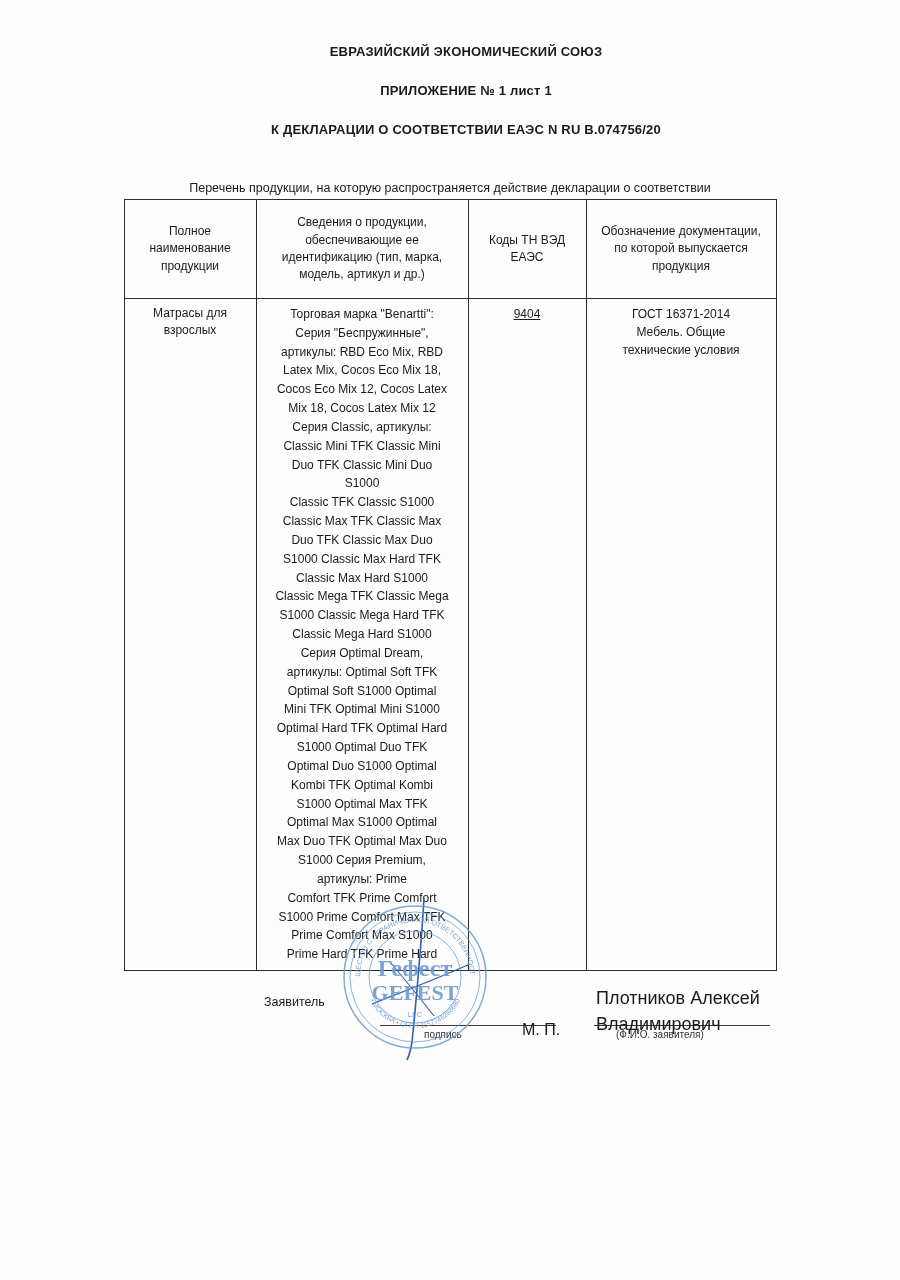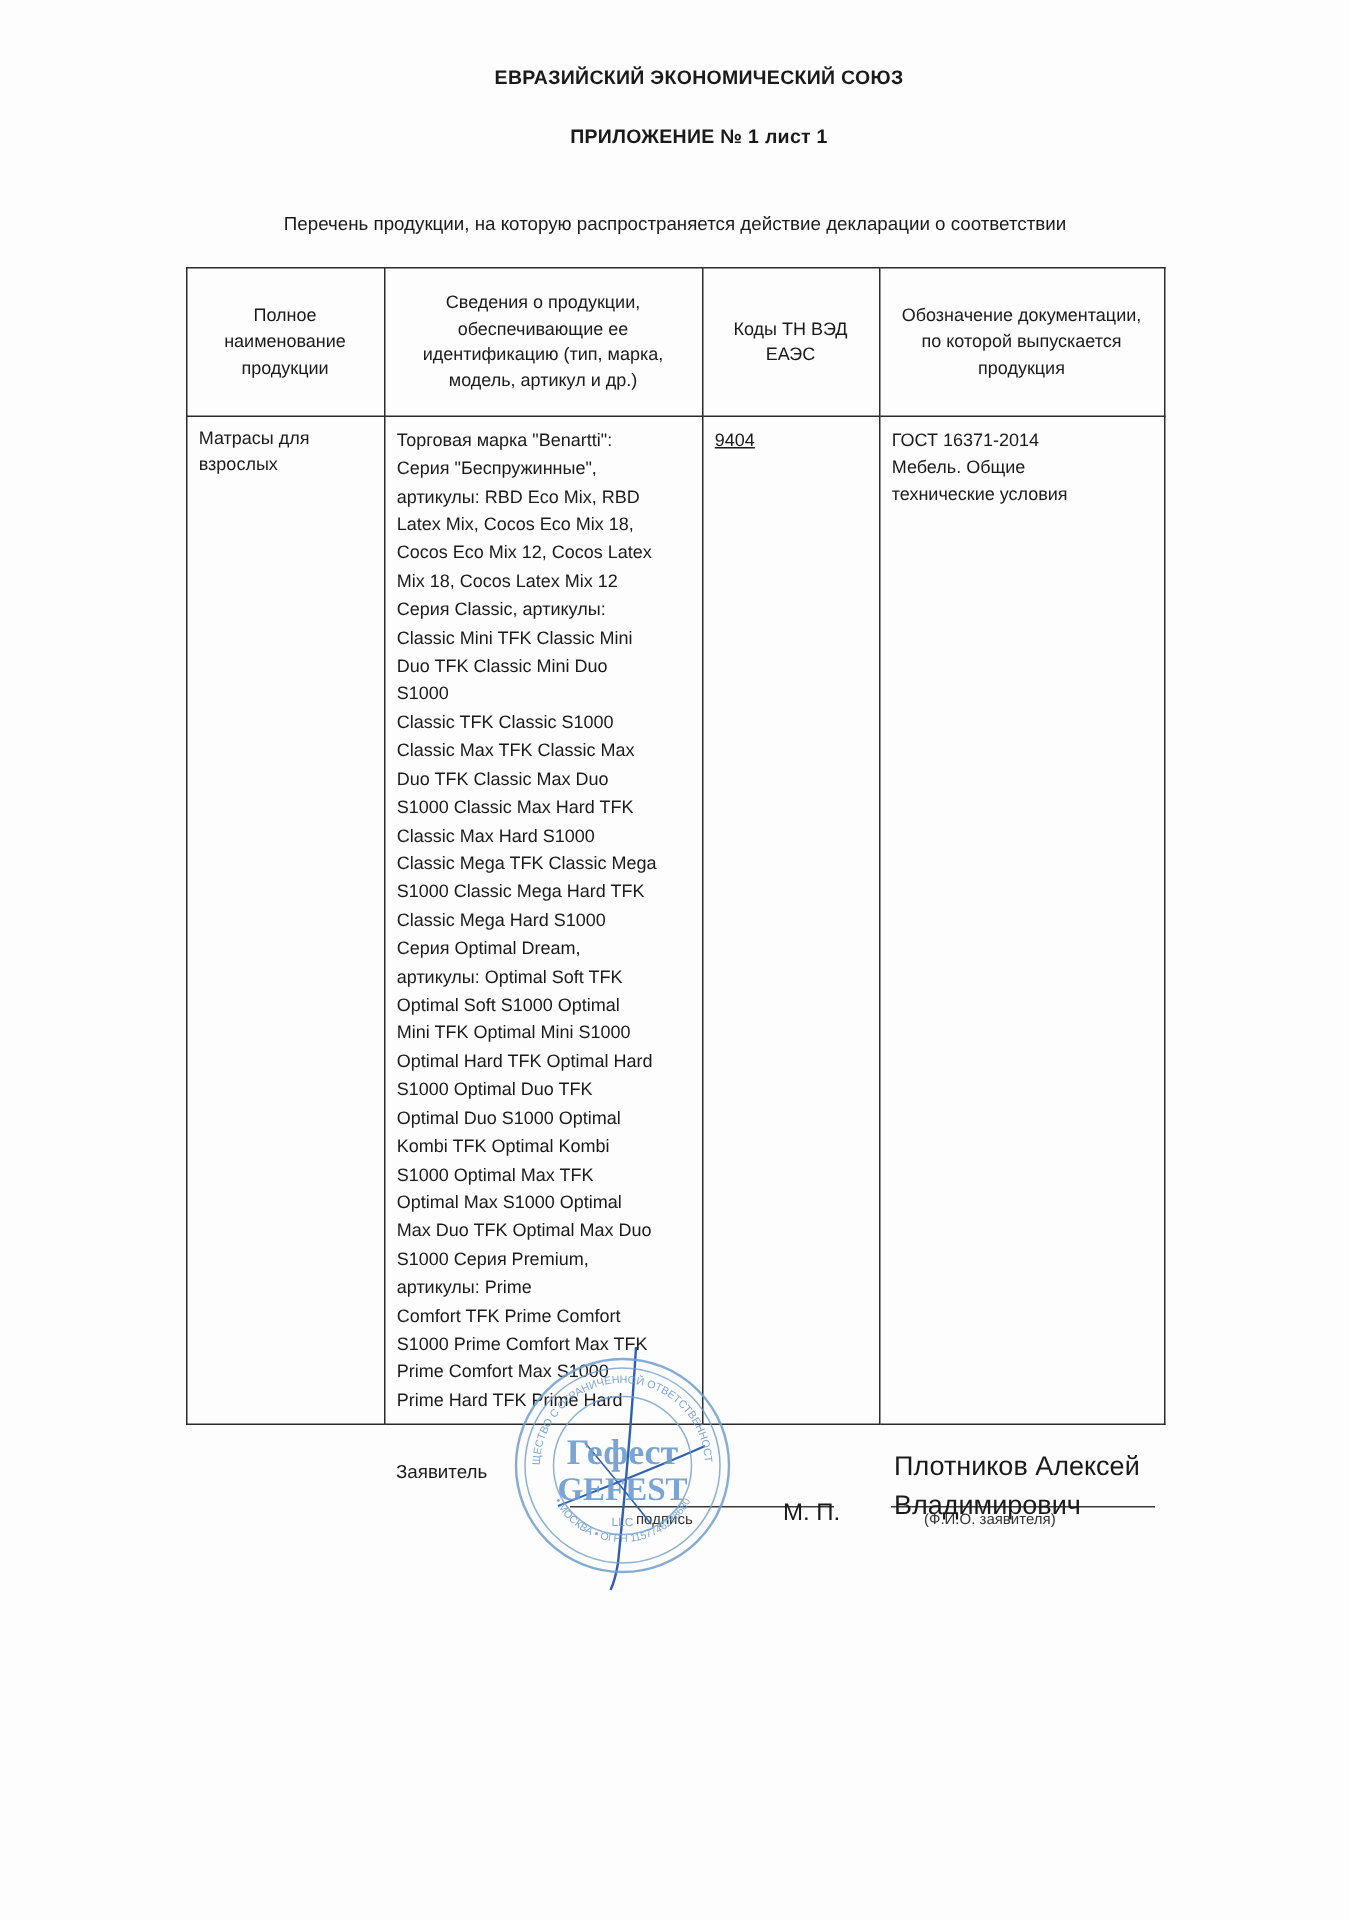--- a/index.html
+++ b/index.html
@@ -30,33 +30,34 @@
     letter-spacing: 0.2px;
     margin-bottom: 24px;
     margin-left: 32px;
   }
   .hdr-line.l2 { margin-bottom: 24px; }
   .hdr-line.l3 { margin-bottom: 0; }
   .subtitle {
     font-size: 12.5px;
     text-align: center;
     margin-top: 44px;
-    margin-bottom: 22px;
+    margin-bottom: 4px;
   }
   table.product-table {
     border-collapse: collapse;
     margin: 0 auto;
     width: 652px;
     table-layout: fixed;
   }
   table.product-table th,
   table.product-table td {
     border: 1px solid #2b2b2b;
     vertical-align: top;
     padding: 6px 8px;
+    text-align: center;
   }
   table.product-table th {
     font-weight: normal;
     font-size: 12px;
     text-align: center;
     vertical-align: middle;
     line-height: 1.45;
     height: 86px;
   }
   .col1 { width: 132px; }
@@ -164,20 +165,21 @@
   }
 </style>
 </head>
 <body>
 
 <div class="page">
 
   <div class="header-block">
     <div class="hdr-line l1">ЕВРАЗИЙСКИЙ ЭКОНОМИЧЕСКИЙ СОЮЗ</div>
     <div class="hdr-line l2">ПРИЛОЖЕНИЕ № 1 лист 1</div>
+    <div class="hdr-line l3">К ДЕКЛАРАЦИИ О СООТВЕТСТВИИ ЕАЭС N RU В.074756/20</div>
   </div>
 
   <div class="subtitle">Перечень продукции, на которую распространяется действие декларации о соответствии</div>
 
   <table class="product-table">
     <colgroup>
       <col class="col1">
         <col class="col2">
         <col class="col3">
         <col class="col4">

